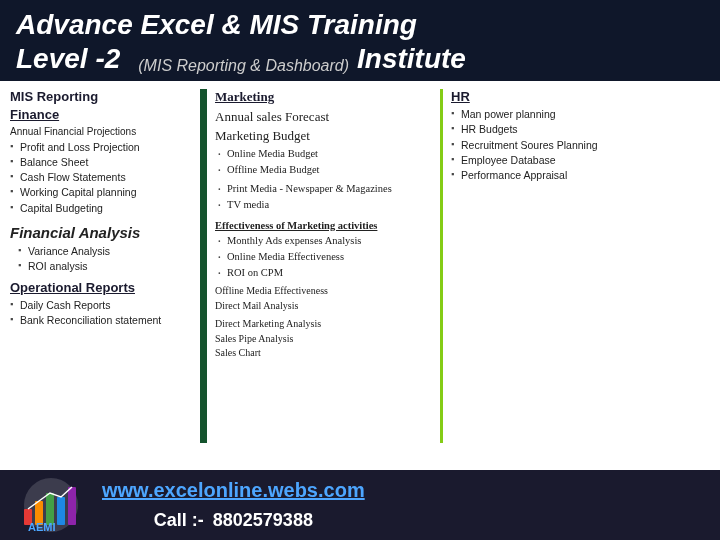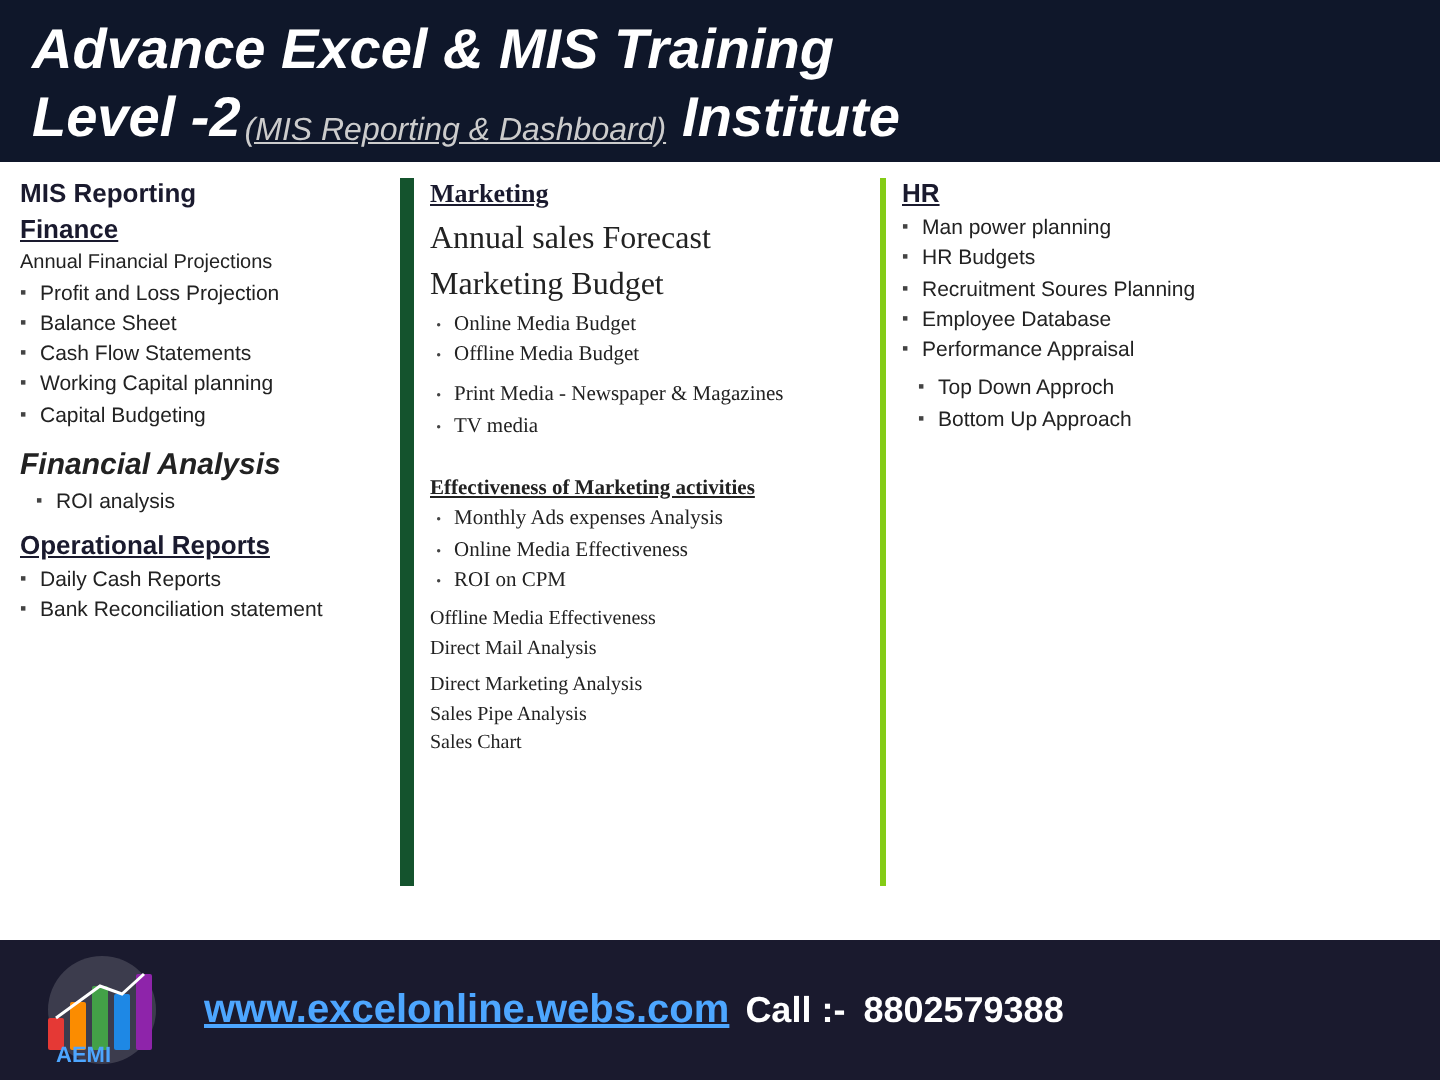--- a/index.html
+++ b/index.html
@@ -100,21 +100,21 @@
     }
 
     .mis-reporting-label {
       font-size: 13px;
       font-weight: bold;
       color: #1a1a2e;
       margin-bottom: 3px;
     }
 
     .plain-text {
-      font-size: 16px;
+      font-size: 13px;
       color: #222;
       line-height: 1.45;
     }
 
     .dot-bullet {
       font-size: 10.5px;
       color: #222;
       line-height: 1.5;
       padding-left: 12px;
       position: relative;
@@ -168,58 +168,59 @@
     }
 
     .footer-call {
       color: #fff;
       font-size: 18px;
       font-weight: bold;
     }
 
     .footer-bottom-row {
       display: flex;
-      flex-direction: row;
+      flex-direction: column;
       align-items: center;
       gap: 8px;
     }
 
     .header-row {
       display: flex;
       flex-direction: row;
       align-items: flex-end;
       gap: 0;
     }
   </style>
 </head>
 <body>
 
 <div class="header">
   <div class="header-title">Advance Excel &amp; MIS Training</div>
   <div class="header-row">
     <span class="header-subtitle">Level -2</span>
-    <span class="header-subtitle" style="font-size:16px; font-style:italic; color:#ccc; margin-left:2px; font-weight:normal;text-decoration:underline;">(MIS Reporting &amp; Dashboard)</span>
+    <span class="header-subtitle" style="font-size:16px; font-style:italic; color:#ccc; margin-left:18px; font-weight:normal;">(MIS Reporting &amp; Dashboard)</span>
     <span class="header-subtitle" style="margin-left:8px;">Institute</span>
   </div>
 </div>
 
 <div class="main-content">
 
   <div class="col-finance">
     <div class="mis-reporting-label">MIS Reporting</div>
     <div class="section-title">Finance</div>
     <div class="plain-text" style="font-size:10px;">Annual Financial Projections</div>
     <div class="bullet-item">Profit and Loss Projection</div>
     <div class="bullet-item">Balance Sheet</div>
     <div class="bullet-item">Cash Flow Statements</div>
     <div class="bullet-item">Working Capital planning</div>
     <div class="bullet-item">Capital Budgeting</div>
 
     <div style="margin-top:6px;">
       <div class="plain-text" style="font-style:italic; font-weight:bold; font-size:15px;">Financial Analysis</div>
+      <div class="sub-bullet">Variance Analysis</div>
       <div class="sub-bullet">ROI analysis</div>
     </div>
 
     <div style="margin-top:6px;">
       <div class="section-title">Operational Reports</div>
       <div class="bullet-item">Daily Cash Reports</div>
       <div class="bullet-item">Bank Reconciliation statement</div>
     </div>
   </div>
 
@@ -228,21 +229,21 @@
     <div class="plain-text">Annual sales Forecast</div>
     <div class="plain-text">Marketing Budget</div>
     <div class="dot-bullet">Online Media Budget</div>
     <div class="dot-bullet">Offline Media Budget</div>
 
     <div style="margin-top:4px;">
       <div class="dot-bullet">Print Media - Newspaper &amp; Magazines</div>
       <div class="dot-bullet">TV media</div>
     </div>
 
-    <div style="margin-top:15px;">
+    <div style="margin-top:5px;">
       <div class="plain-text" style="font-weight:bold; font-size:10.5px; text-decoration:underline;">Effectiveness of Marketing activities</div>
       <div class="dot-bullet">Monthly Ads expenses Analysis</div>
       <div class="dot-bullet">Online Media Effectiveness</div>
       <div class="dot-bullet">ROI on CPM</div>
     </div>
 
     <div style="margin-top:4px;">
       <div class="plain-text" style="font-size:10px;">Offline Media Effectiveness</div>
       <div class="plain-text" style="font-size:10px;">Direct Mail Analysis</div>
     </div>
@@ -255,24 +256,20 @@
   </div>
 
   <div class="col-hr">
     <div class="section-title">HR</div>
     <div class="bullet-item">Man power planning</div>
     <div class="bullet-item">HR Budgets</div>
     <div class="bullet-item">Recruitment Soures Planning</div>
     <div class="bullet-item">Employee Database</div>
     <div class="bullet-item">Performance Appraisal</div>
 
-    <div style="margin-top:4px;">
-      <div class="sub-bullet">Top Down Approch</div>
-      <div class="sub-bullet">Bottom Up Approach</div>
-    </div>
   </div>
 
 </div>
 
 <div class="footer">
 
   <div class="footer-logo">
     <svg viewBox="0 0 70 56" xmlns="http://www.w3.org/2000/svg">
 
       <circle cx="35" cy="28" r="27" fill="#fff" opacity="0.15"></circle>

